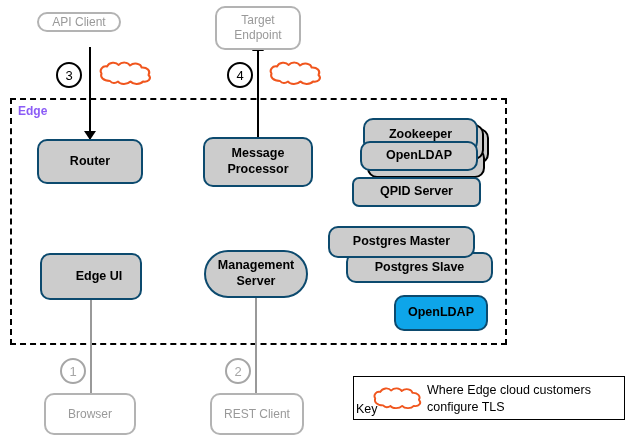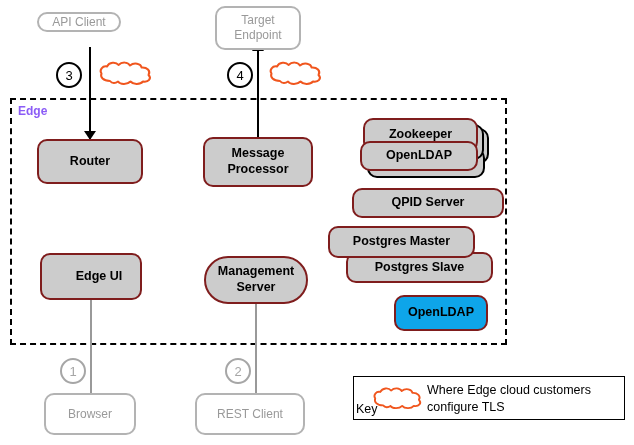--- a/index.html
+++ b/index.html
@@ -24,21 +24,21 @@
     box-sizing: border-box;
     display: flex;
     align-items: center;
     justify-content: center;
     text-align: center;
     line-height: 1.25;
     font-size: 12.5px;
     font-weight: bold;
     color: #000000;
     background: #cccccc;
-    border: 2px solid #7f1d1d;
+    border: 2px solid #0c4a6e;
     border-radius: 10px;
     z-index: 5;
   }
   .node.light {
     background: #0ea5e9;
   }
   
   .node.ghost {
     background: #ffffff;
     border: 2px solid #b3b3b3;
@@ -214,21 +214,21 @@
       <span>Endpoint</span>
     </span>
   </div>
 
   <div class="node ghost" style="left:44px; top:393px; width:92px; height:42px;">
     <span class="lines">
       <span>Browser</span>
     </span>
   </div>
 
-  <div class="node ghost" style="left:195px; top:393px; width:110px; height:42px;">
+  <div class="node ghost" style="left:210px; top:393px; width:94px; height:42px;">
     <span class="lines">
       <span>REST Client</span>
     </span>
   </div>
 
   <div class="node" style="left:37px; top:139px; width:106px; height:45px;">
     <span class="lines">
       <span>Router</span>
     </span>
   </div>
@@ -239,21 +239,21 @@
       <span>Processor</span>
     </span>
   </div>
 
   <div class="node" style="left:40px; top:253px; width:102px; height:47px;padding-left:16px;">
     <span class="lines">
       <span>Edge UI</span>
     </span>
   </div>
 
-  <div class="node" style="left:204px; top:256px; width:104px; height:48px;border-radius:24px;">
+  <div class="node" style="left:204px; top:250px; width:104px; height:48px;border-radius:24px;">
     <span class="lines">
       <span>Management</span>
       <span>Server</span>
     </span>
   </div>
 
   <div class="stack-layer" style="left:374px; top:128px; width:115px; height:36px; z-index:3;"></div>
   <div class="stack-layer" style="left:369px; top:124px; width:115px; height:36px; z-index:4;"></div>
   <div class="node" style="left:363px; top:118px; width:115px; height:34px; z-index:5;">
     <span class="lines">
@@ -261,21 +261,21 @@
     </span>
   </div>
 
   <div class="stack-layer" style="left:367px; top:148px; width:118px; height:30px; z-index:3;"></div>
   <div class="node" style="left:360px; top:141px; width:118px; height:30px; z-index:6;">
     <span class="lines">
       <span>OpenLDAP</span>
     </span>
   </div>
 
-  <div class="node" style="left:352px; top:188px; width:152px; height:30px;">
+  <div class="node" style="left:352px; top:177px; width:129px; height:30px;border-radius:7px;">
     <span class="lines">
       <span>QPID Server</span>
     </span>
   </div>
 
   <div class="node" style="left:346px; top:252px; width:147px; height:31px; z-index:4;">
     <span class="lines">
       <span>Postgres Slave</span>
     </span>
   </div>

